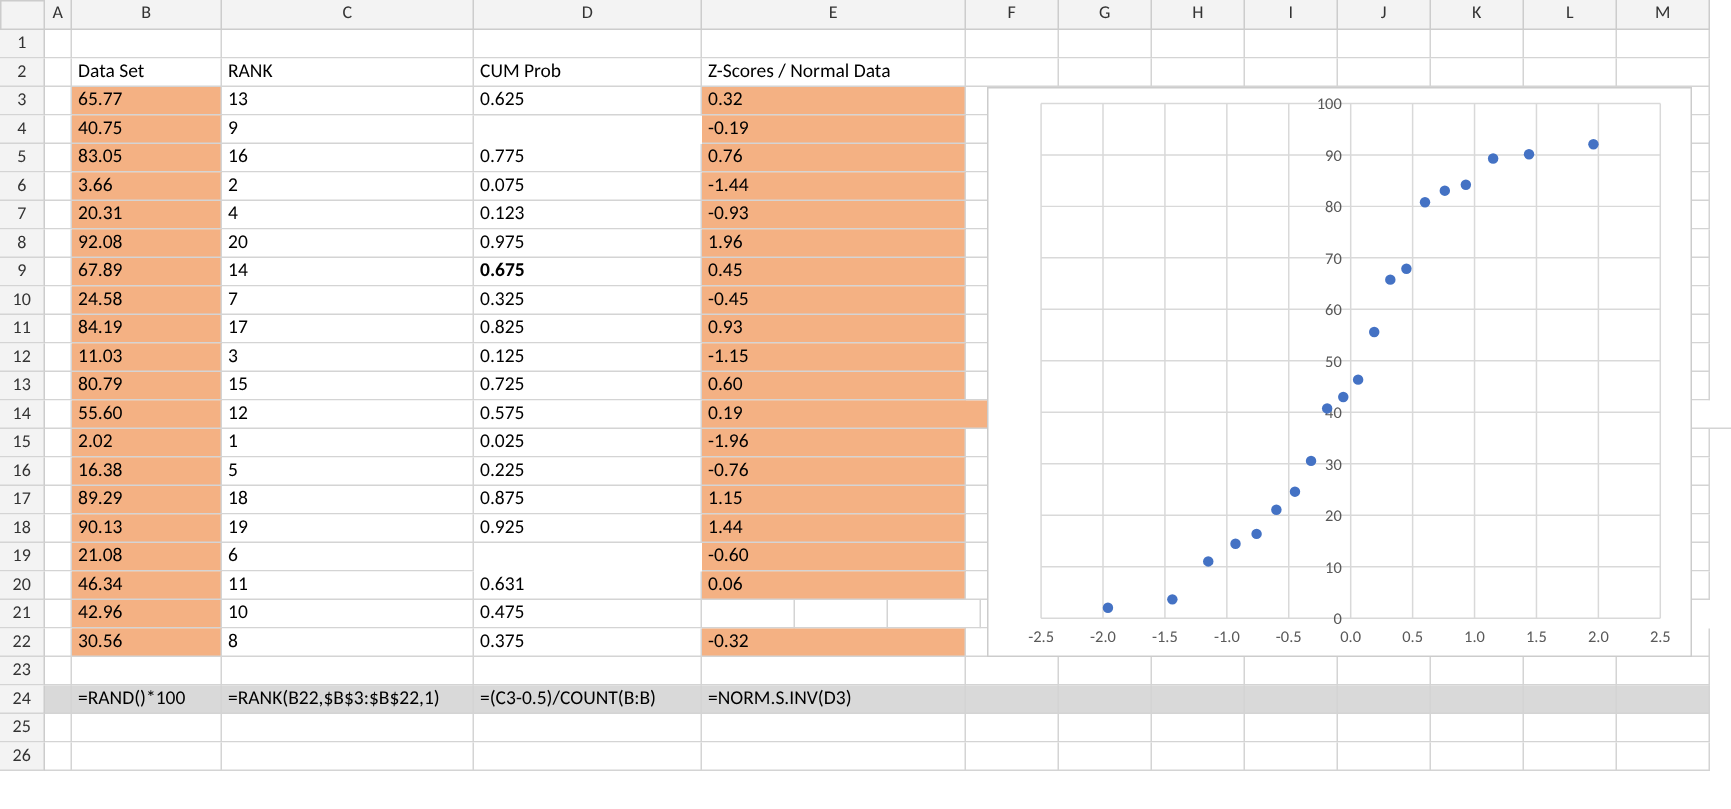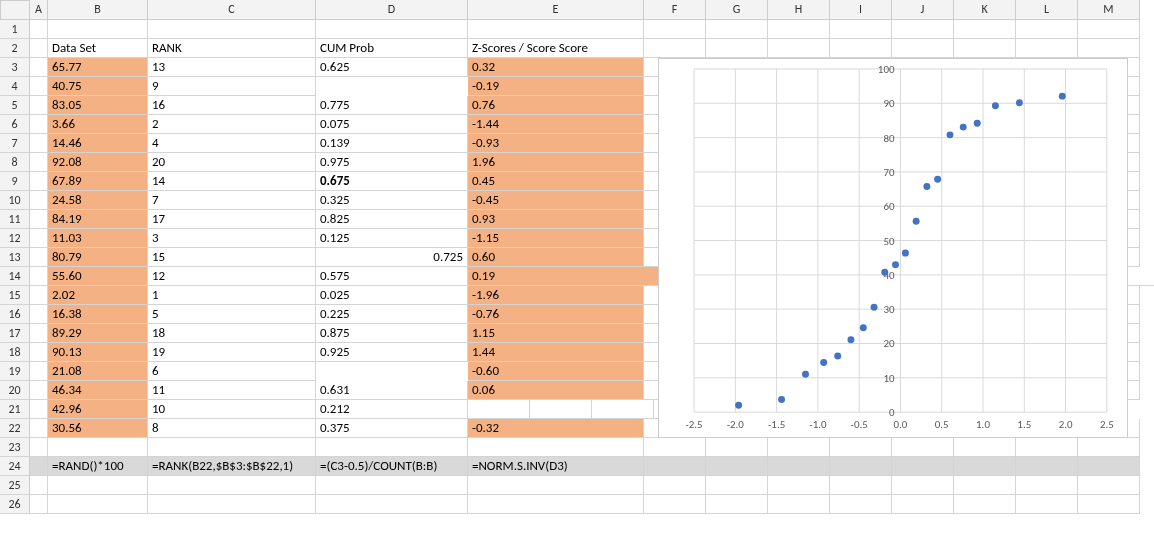--- a/index.html
+++ b/index.html
@@ -141,21 +141,21 @@
         <div class="cell" style="width: 62px;"></div>
         <div class="cell" style="width: 62px;"></div>
         <div class="cell" style="width: 62px;"></div>
         <div class="cell" style="width: 62px;"></div>
       </div>
       <div class="row">
         <div class="cell" style="width: 18px;"></div>
         <div class="cell" style="width: 100px;">Data Set</div>
         <div class="cell" style="width: 168px;">RANK</div>
         <div class="cell" style="width: 152px;">CUM Prob</div>
-        <div class="cell" style="width: 176px;">Z-Scores / Score Score</div>
+        <div class="cell" style="width: 176px;">Z-Scores / Normal Data</div>
         <div class="cell" style="width: 62px;"></div>
         <div class="cell" style="width: 62px;"></div>
         <div class="cell" style="width: 62px;"></div>
         <div class="cell" style="width: 62px;"></div>
         <div class="cell" style="width: 62px;"></div>
         <div class="cell" style="width: 62px;"></div>
         <div class="cell" style="width: 62px;"></div>
         <div class="cell" style="width: 62px;"></div>
       </div>
       <div class="row">
@@ -213,23 +213,23 @@
         <div class="cell" style="width: 62px;"></div>
         <div class="cell" style="width: 62px;"></div>
         <div class="cell" style="width: 62px;"></div>
         <div class="cell" style="width: 62px;"></div>
         <div class="cell" style="width: 62px;"></div>
         <div class="cell" style="width: 62px;"></div>
         <div class="cell" style="width: 62px;"></div>
       </div>
       <div class="row">
         <div class="cell" style="width: 18px;"></div>
-        <div class="cell hl" style="width: 100px;">14.46</div>
+        <div class="cell hl" style="width: 100px;">20.31</div>
         <div class="cell" style="width: 168px;">4</div>
-        <div class="cell" style="width: 152px;">0.139</div>
+        <div class="cell" style="width: 152px;">0.123</div>
         <div class="cell hl" style="width: 176px;">-0.93</div>
         <div class="cell" style="width: 62px;"></div>
         <div class="cell" style="width: 62px;"></div>
         <div class="cell" style="width: 62px;"></div>
         <div class="cell" style="width: 62px;"></div>
         <div class="cell" style="width: 62px;"></div>
         <div class="cell" style="width: 62px;"></div>
         <div class="cell" style="width: 62px;"></div>
         <div class="cell" style="width: 62px;"></div>
       </div>
@@ -305,21 +305,21 @@
         <div class="cell" style="width: 62px;"></div>
         <div class="cell" style="width: 62px;"></div>
         <div class="cell" style="width: 62px;"></div>
         <div class="cell" style="width: 62px;"></div>
         <div class="cell" style="width: 62px;"></div>
       </div>
       <div class="row">
         <div class="cell" style="width: 18px;"></div>
         <div class="cell hl" style="width: 100px;">80.79</div>
         <div class="cell" style="width: 168px;">15</div>
-        <div class="cell" style="width: 152px; text-align: right;">0.725</div>
+        <div class="cell" style="width: 152px;">0.725</div>
         <div class="cell hl" style="width: 176px;">0.60</div>
         <div class="cell" style="width: 62px;"></div>
         <div class="cell" style="width: 62px;"></div>
         <div class="cell" style="width: 62px;"></div>
         <div class="cell" style="width: 62px;"></div>
         <div class="cell" style="width: 62px;"></div>
         <div class="cell" style="width: 62px;"></div>
         <div class="cell" style="width: 62px;"></div>
         <div class="cell" style="width: 62px;"></div>
       </div>
@@ -425,21 +425,21 @@
         <div class="cell" style="width: 62px;"></div>
         <div class="cell" style="width: 62px;"></div>
         <div class="cell" style="width: 62px;"></div>
         <div class="cell" style="width: 62px;"></div>
         <div class="cell" style="width: 62px;"></div>
       </div>
       <div class="row">
         <div class="cell" style="width: 18px;"></div>
         <div class="cell hl" style="width: 100px;">42.96</div>
         <div class="cell" style="width: 168px;">10</div>
-        <div class="cell" style="width: 152px;">0.212</div>
+        <div class="cell" style="width: 152px;">0.475</div>
         <div class="cell" style="width: 62px;"></div>
         <div class="cell" style="width: 62px;"></div>
         <div class="cell" style="width: 62px;"></div>
         <div class="cell" style="width: 62px;"></div>
         <div class="cell" style="width: 62px;"></div>
         <div class="cell" style="width: 62px;"></div>
         <div class="cell" style="width: 62px;"></div>
         <div class="cell" style="width: 62px;"></div>
       </div>
       <div class="row">

